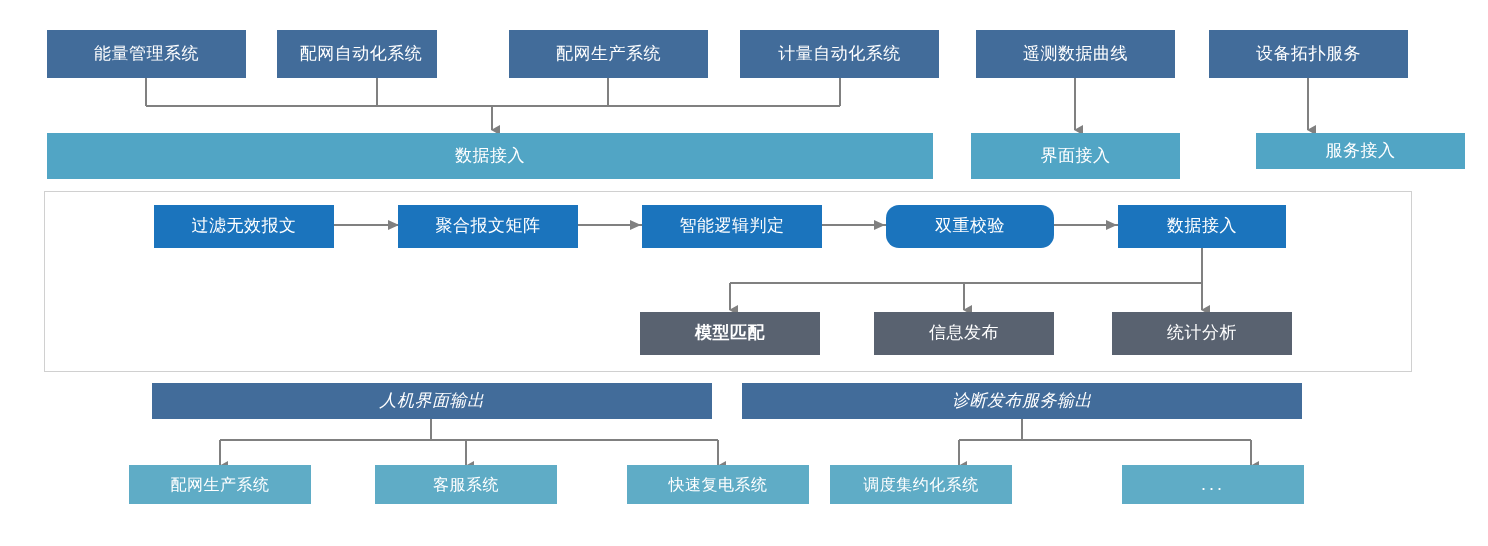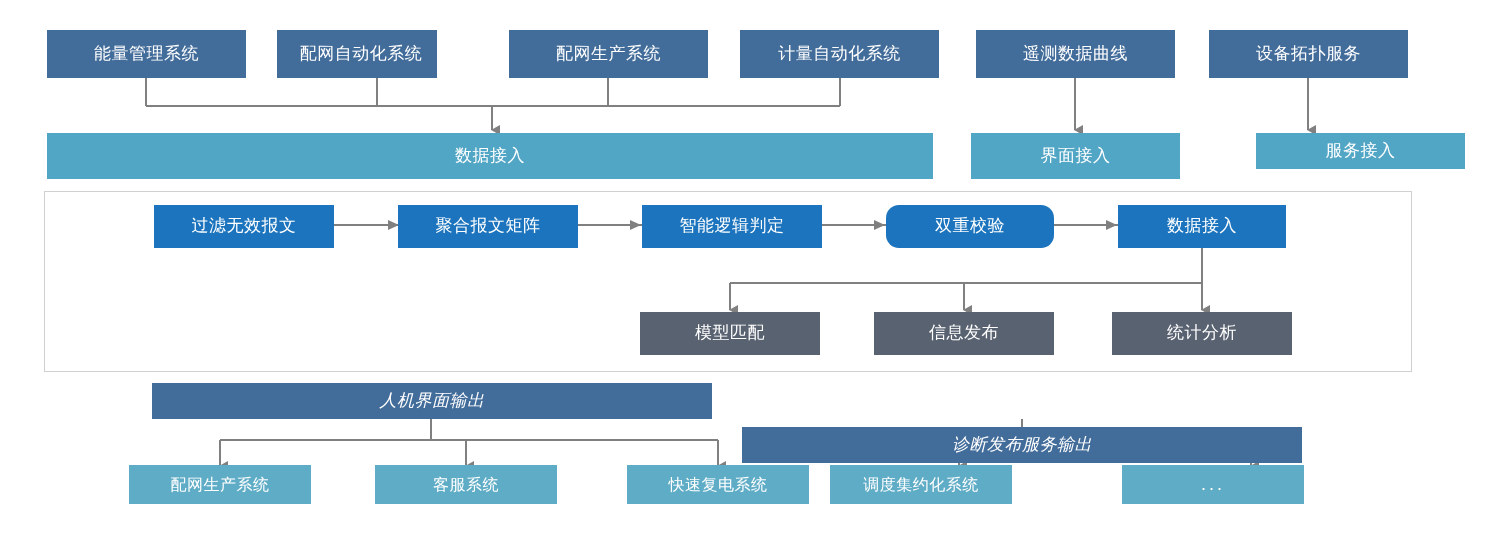--- a/index.html
+++ b/index.html
@@ -140,26 +140,26 @@
   <div class="node access" style="left:971px; top:133px; width:209px; height:46px;">界面接入</div>
   <div class="node access" style="left:47px; top:133px; width:886px; height:46px;">数据接入</div>
   <div class="node access" style="left:1256px; top:133px; width:209px; height:36px;">服务接入</div>
 
   <div class="node pipeline" style="left:154px; top:205px; width:180px; height:43px;">过滤无效报文</div>
   <div class="node pipeline" style="left:398px; top:205px; width:180px; height:43px;">聚合报文矩阵</div>
   <div class="node pipeline" style="left:642px; top:205px; width:180px; height:43px;">智能逻辑判定</div>
   <div class="node pipeline" style="left:886px; top:205px; width:168px; height:43px;border-radius:13px;">双重校验</div>
   <div class="node pipeline" style="left:1118px; top:205px; width:168px; height:43px;">数据接入</div>
 
-  <div class="node result" style="left:640px; top:312px; width:180px; height:43px;">模型匹配</div>
+  <div class="node result" style="left:640px; top:312px; width:180px; height:43px;font-weight:bold;">模型匹配</div>
   <div class="node result" style="left:874px; top:312px; width:180px; height:43px;">信息发布</div>
   <div class="node result" style="left:1112px; top:312px; width:180px; height:43px;">统计分析</div>
 
   <div class="node output" style="left:152px; top:383px; width:560px; height:36px;">人机界面输出</div>
-  <div class="node output" style="left:742px; top:383px; width:560px; height:36px;margin-top:44px;">诊断发布服务输出</div>
+  <div class="node output" style="left:742px; top:383px; width:560px; height:36px;">诊断发布服务输出</div>
 
   <div class="node consumer" style="left:129px; top:465px; width:182px; height:39px;">配网生产系统</div>
   <div class="node consumer" style="left:375px; top:465px; width:182px; height:39px;">客服系统</div>
   <div class="node consumer" style="left:627px; top:465px; width:182px; height:39px;">快速复电系统</div>
   <div class="node consumer" style="left:830px; top:465px; width:182px; height:39px;">调度集约化系统</div>
   <div class="node consumer ellipsis" style="left:1122px; top:465px; width:182px; height:39px;">...</div>
 
 </div>
 
 </body></html>

